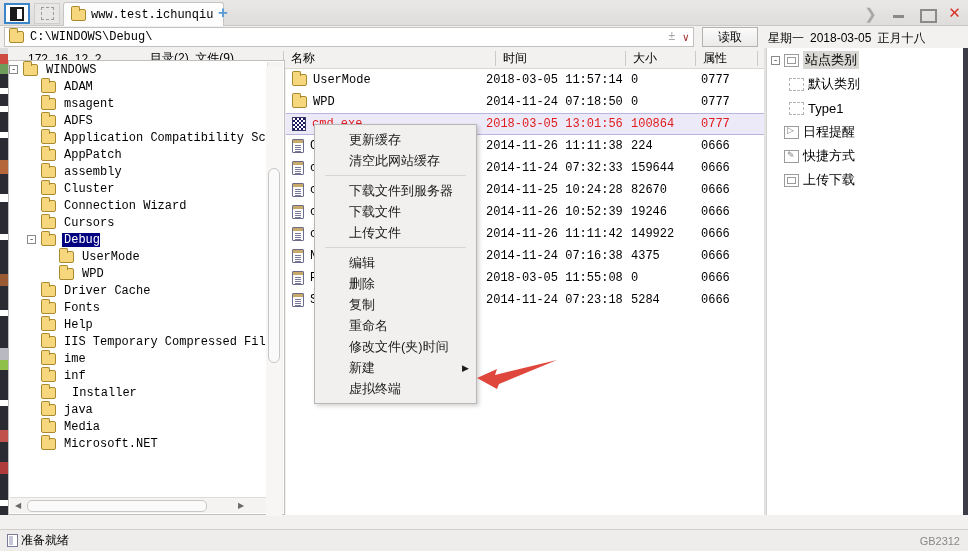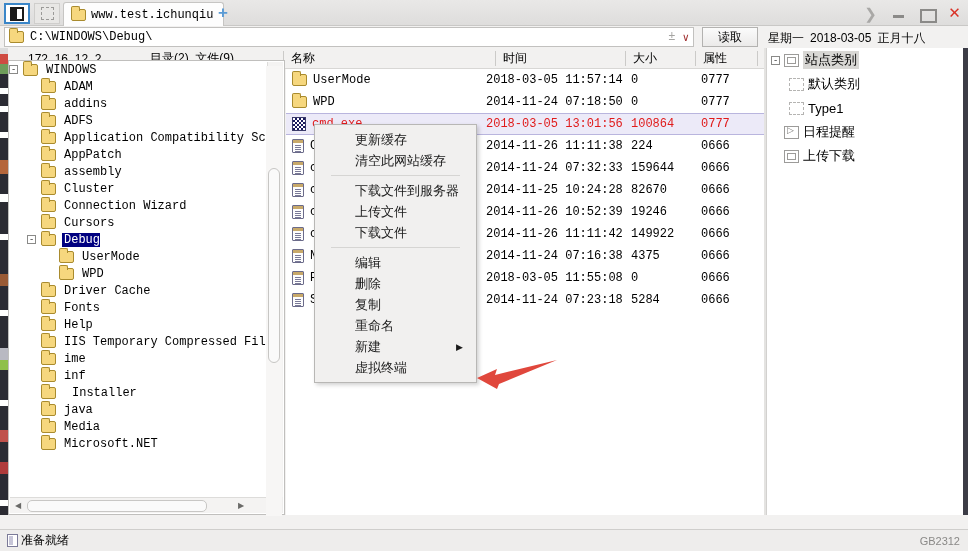--- a/index.html
+++ b/index.html
@@ -252,21 +252,21 @@
   .right-edge {
     position: absolute; right: 0; top: 48px; width: 5px; height: 467px;
     background: #3c3c46;
   }
 
   
   .ctxmenu {
     position: absolute; left: 314px; top: 124px; width: 163px;
     background: #f1f0ef; border: 1px solid #b8b7b5;
     box-shadow: 2px 2px 4px rgba(0,0,0,0.18);
-    padding: 4px 6px;
+    padding: 4px 0;
   }
   .cmi {
     position: relative; height: 21px; display: flex; align-items: center;
     padding-left: 34px; font-size: 13px; color: #1a1a1a;
   }
   .cmi .sub { position: absolute; right: 7px; font-size: 9px; color: #1a1a1a; }
   .cmsep { height: 1px; background: #d6d5d3; margin: 4px 10px 4px 10px; }
 
   
   .redarrow { position: absolute; left: 475px; top: 358px; width: 85px; height: 36px; }
@@ -354,21 +354,21 @@
           <span class="tw" style="left:0px">-</span>
           <span class="folder" style="position:absolute;left:14px;top:3px"></span>
           <span class="tlabel" style="position:absolute;left:35px">WINDOWS</span>
         </div>
         <div class="tnode">
           <span class="folder" style="position:absolute;left:32px;top:3px"></span>
           <span class="tlabel" style="position:absolute;left:53px">ADAM</span>
         </div>
         <div class="tnode">
           <span class="folder" style="position:absolute;left:32px;top:3px"></span>
-          <span class="tlabel" style="position:absolute;left:53px">addins</span>
+          <span class="tlabel" style="position:absolute;left:53px">msagent</span>
         </div>
         <div class="tnode">
           <span class="folder" style="position:absolute;left:32px;top:3px"></span>
           <span class="tlabel" style="position:absolute;left:53px">ADFS</span>
         </div>
         <div class="tnode">
           <span class="folder" style="position:absolute;left:32px;top:3px"></span>
           <span class="tlabel" style="position:absolute;left:53px">Application Compatibility Scrip</span>
         </div>
         <div class="tnode">
@@ -580,55 +580,63 @@
         <span class="r-ico dashed"></span>
         <span class="r-label">Type1</span>
       </div>
       <div class="rnode">
         <span class="rw blank"></span>
         <span class="r-ico play"></span>
         <span class="r-label">日程提醒</span>
       </div>
       <div class="rnode">
         <span class="rw blank"></span>
+        <span class="r-ico hand"></span>
+        <span class="r-label">快捷方式</span>
+      </div>
+      <div class="rnode">
+        <span class="rw blank"></span>
         <span class="r-ico inner"></span>
         <span class="r-label">上传下载</span>
       </div>
     </div>
   <div class="right-edge"></div>
 
   <div class="ctxmenu" id="ctx-menu">
       <div class="cmi">
         <span>更新缓存</span>
       </div>
       <div class="cmi">
         <span>清空此网站缓存</span>
       </div>
       <div class="cmsep"></div>
       <div class="cmi">
         <span>下载文件到服务器</span>
       </div>
       <div class="cmi">
+        <span>下载文件</span>
+      </div>
+      <div class="cmi">
         <span>上传文件</span>
       </div>
-      <div class="cmi">
-        <span>下载文件</span>
-      </div>
       <div class="cmsep"></div>
       <div class="cmi">
         <span>编辑</span>
       </div>
       <div class="cmi">
         <span>删除</span>
       </div>
       <div class="cmi">
         <span>复制</span>
       </div>
       <div class="cmi">
         <span>重命名</span>
+      </div>
+      <div class="cmi">
+        <span>修改文件(夹)时间</span>
       </div>
       <div class="cmi">
         <span>新建</span>
         <span class="sub">▶</span>
       </div>
       <div class="cmi">
         <span>虚拟终端</span>
       </div>
     </div>
 

